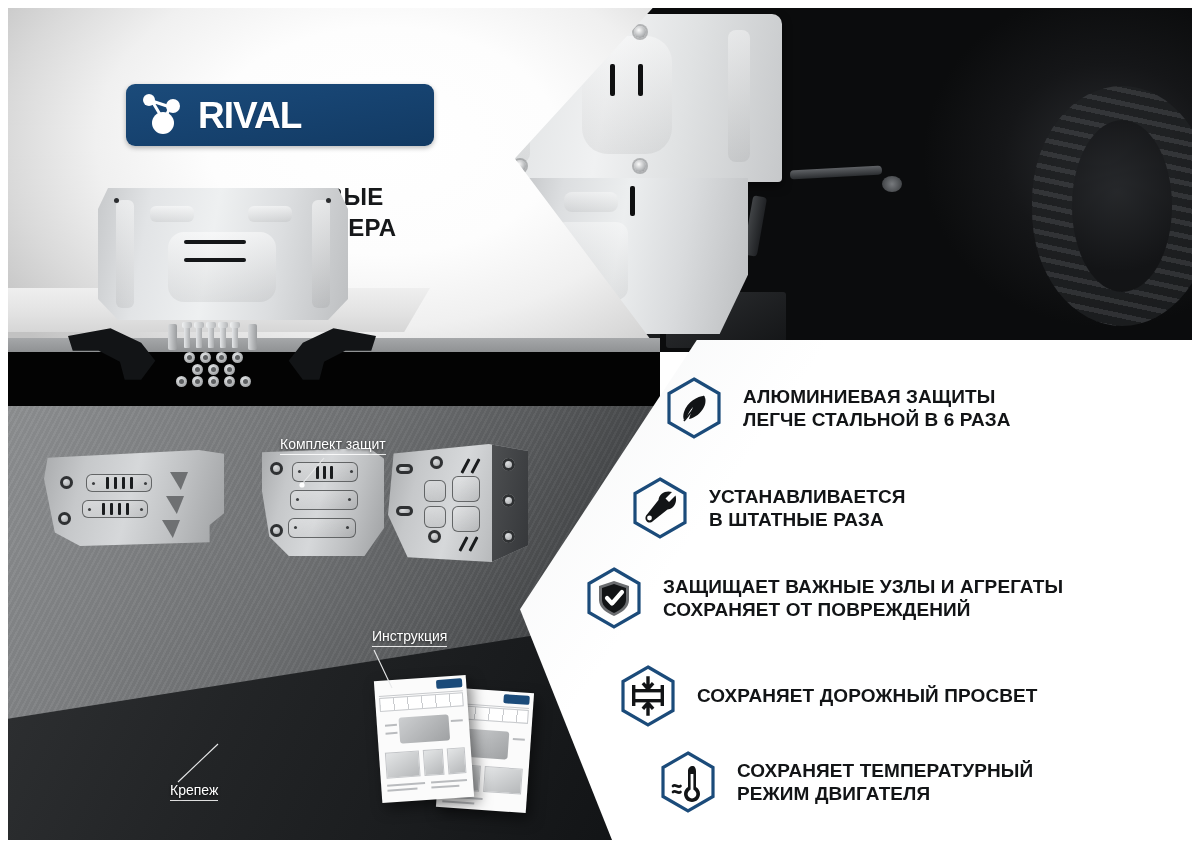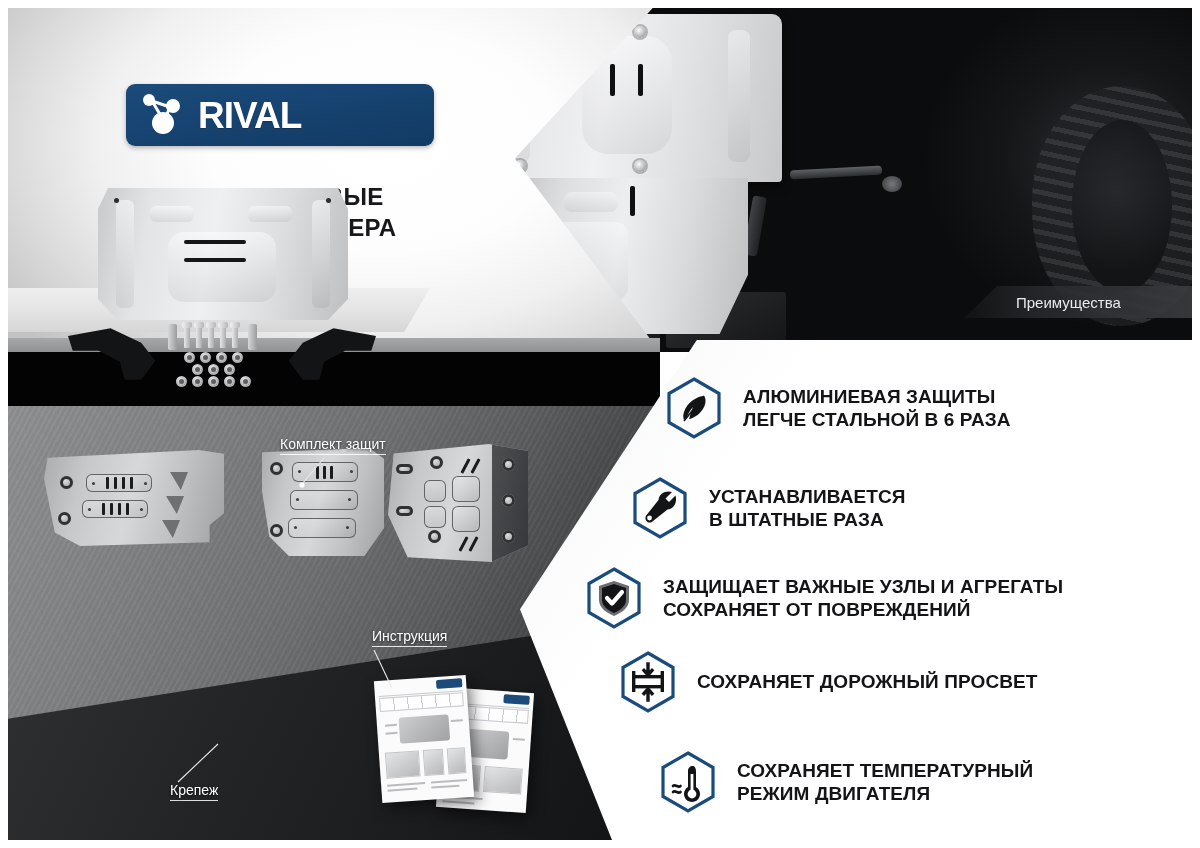--- a/index.html
+++ b/index.html
@@ -472,23 +472,20 @@
         <div class="skid-bolt" style="left:152px;top:146px;"></div>
       </div>
       <div class="skid-lower">
         <div class="skid-slot" style="left:18px;top:8px;width:5px;height:30px;"></div>
         <div class="skid-slot" style="left:118px;top:8px;width:5px;height:30px;"></div>
         <div class="skid-rib" style="left:52px;top:14px;width:54px;height:20px;border-radius:8px;"></div>
         <div class="skid-rib" style="left:42px;top:44px;width:74px;height:78px;border-radius:12px;"></div>
       </div>
     </div>
 
-    <div class="adv-tab">
-      <span class="txt">Преимущества</span>
-    </div>
   </div>
 
   <div class="header-panel"></div>
   <div class="header-inner">
     <div class="logo-box">
       <svg class="logo-mark" viewBox="0 0 54 46">
         <g fill="#ffffff">
           <path d="M12 9 L30 15 L24 29 Z" stroke="#ffffff" stroke-width="3" fill="none"></path>
           <circle cx="9" cy="8" r="6"></circle>
           <circle cx="33" cy="14" r="7"></circle>
@@ -699,21 +696,21 @@
         <path d="M29 15 L44 20 L44 34 C44 42 36 47 29 50 C22 47 14 42 14 34 L14 20 Z" fill="#6b6d70"></path>
         <path d="M29 18 L41 22 L41 34 C41 40.5 34.5 44.5 29 47 C23.5 44.5 17 40.5 17 34 L17 22 Z" fill="#121416"></path>
         <path d="M22 32 L27 37.5 L37 26" fill="none" stroke="#ffffff" stroke-width="4.2" stroke-linecap="round" stroke-linejoin="round"></path>
       </svg>
       <div class="adv-text">
         <span>ЗАЩИЩАЕТ ВАЖНЫЕ УЗЛЫ И АГРЕГАТЫ</span>
         <span>СОХРАНЯЕТ ОТ ПОВРЕЖДЕНИЙ</span>
       </div>
     </div>
 
-    <div class="adv-row" style="left:-36px;top:292px;">
+    <div class="adv-row" style="left:-36px;top:306px;">
       <svg class="hexicon" viewBox="0 0 58 64">
         <polygon points="29,3 54,17.5 54,46.5 29,61 4,46.5 4,17.5" fill="none" stroke="#1b4b7a" stroke-width="3.2"></polygon>
         <rect x="14" y="25" width="30" height="3.4" fill="#121416"></rect>
         <rect x="14" y="35" width="30" height="3.4" fill="#121416"></rect>
         <rect x="13" y="21" width="3.4" height="11" fill="#121416"></rect>
         <rect x="41.6" y="21" width="3.4" height="11" fill="#121416"></rect>
         <rect x="13" y="32" width="3.4" height="10" fill="#121416"></rect>
         <rect x="41.6" y="32" width="3.4" height="10" fill="#121416"></rect>
         <path d="M29 14 L29 24 M25 20.5 L29 25 L33 20.5" stroke="#121416" stroke-width="3.4" fill="none" stroke-linecap="square"></path>
         <path d="M29 50 L29 40 M25 43.5 L29 39 L33 43.5" stroke="#121416" stroke-width="3.4" fill="none" stroke-linecap="square"></path>

